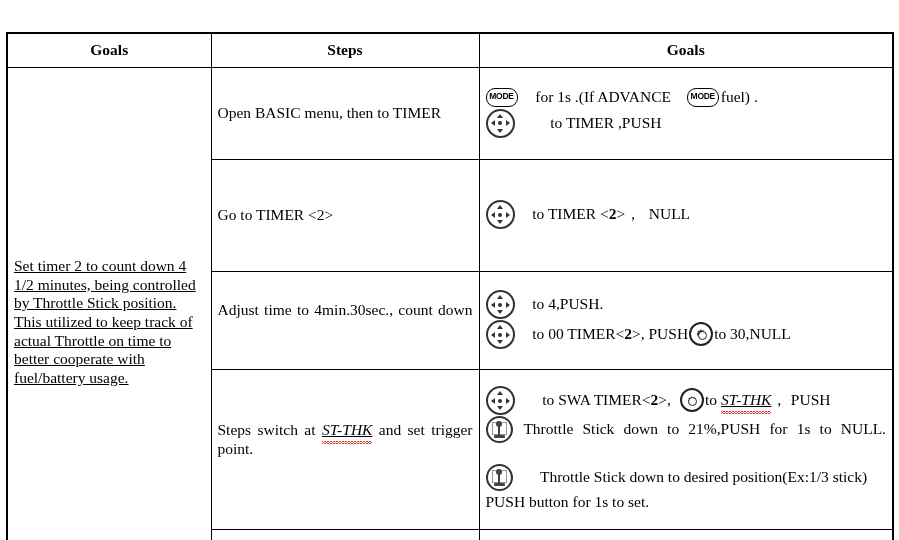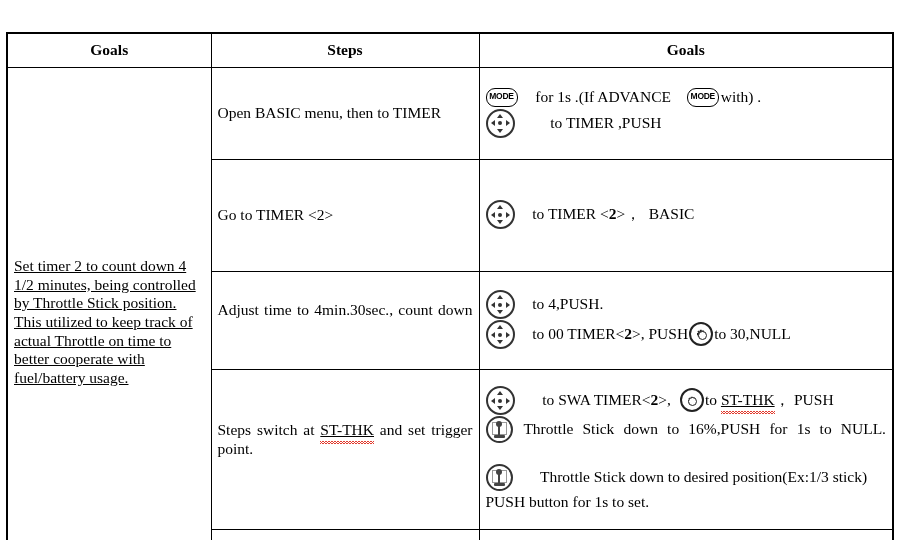--- a/index.html
+++ b/index.html
@@ -64,20 +64,21 @@
   td.inputs .justline{text-align:justify;}
   td.inputs .justline::after{content:"";display:inline-block;width:100%;}
 
   .b{font-weight:bold;}
   .spell{
     text-decoration:underline;
     text-decoration-color:#000;
     text-underline-offset:1px;
     position:relative;
     display:inline-block;
+    font-style:italic;
   }
   .spell::after{
     content:"";
     position:absolute;left:0;right:0;bottom:-4px;height:3px;
     background-image:
       linear-gradient(45deg,transparent 45%,#e23b2e 45%,#e23b2e 55%,transparent 55%),
       linear-gradient(-45deg,transparent 45%,#e23b2e 45%,#e23b2e 55%,transparent 55%);
     background-size:3px 3px;
     background-repeat:repeat-x;
   }
@@ -169,39 +170,39 @@
       </td>
       <td class="steps">
         <span>Open BASIC menu, then to TIMER</span>
       </td>
       <td class="inputs">
         <span class="line">
           <span class="icn ic-mode">MODE</span>
           <span class="sp sp2"></span>
           <span>for 1s .(If ADVANCE</span>
           <span class="sp sp2"></span>
-          <span class="icn ic-mode">MODE</span><span>with) .</span>
+          <span class="icn ic-mode">MODE</span><span>fuel) .</span>
         </span>
         <span class="line">
           <span class="icn ic-dpad"><i class="up"></i><i class="dn"></i><i class="lf"></i><i class="rt"></i><i class="ctr"></i></span>
           <span class="sp sp6"></span>
           <span>to TIMER ,PUSH</span>
         </span>
       </td>
     </tr>
 
     <tr style="height:112px;">
       <td class="steps">
         <span>Go to TIMER &lt;2&gt;</span>
       </td>
       <td class="inputs">
         <span class="line">
           <span class="icn ic-dpad"><i class="up"></i><i class="dn"></i><i class="lf"></i><i class="rt"></i><i class="ctr"></i></span>
           <span class="sp sp2"></span>
-          <span>to TIMER &lt;</span><span class="b">2</span><span>&gt;</span><span>，</span><span class="sp sp2"></span><span>BASIC</span>
+          <span>to TIMER &lt;</span><span class="b">2</span><span>&gt;</span><span>，</span><span class="sp sp2"></span><span>NULL</span>
         </span>
       </td>
     </tr>
 
     <tr style="height:98px;">
       <td class="steps">
         <span class="just">Adjust time to 4min.30sec., count down</span>
       </td>
       <td class="inputs">
         <span class="line">
@@ -222,21 +223,21 @@
         <span class="just"><span>Steps switch at </span><span class="spell">ST-THK</span><span> and set trigger point.</span></span>
       </td>
       <td class="inputs">
         <span class="line">
           <span class="icn ic-dpad"><i class="up"></i><i class="dn"></i><i class="lf"></i><i class="rt"></i><i class="ctr"></i></span>
           <span class="sp sp4"></span>
           <span>to SWA TIMER&lt;</span><span class="b">2</span><span>&gt;,</span><span class="sp sp2"></span><span class="icn ic-dial"><i class="r r1"></i><i class="r r2"></i><i class="r r3"></i><i class="r r4"></i><i class="hub"></i></span><span>to </span><span class="spell">ST-THK</span><span>，  PUSH</span>
         </span>
         <span class="line justline">
           <span class="icn ic-stick"><i class="bk"></i><i class="rod"></i><i class="knob"></i><i class="base"></i></span>
-          <span>Throttle Stick down to 16%,PUSH for 1s to NULL.</span>
+          <span>Throttle Stick down to 21%,PUSH for 1s to NULL.</span>
         </span>
         <span class="line">
           <span class="icn ic-stick"><i class="bk"></i><i class="rod"></i><i class="knob"></i><i class="base"></i></span>
           <span class="sp sp4"></span>
           <span>Throttle Stick down to desired position(Ex:1/3 stick) PUSH button for 1s to set.</span>
         </span>
       </td>
     </tr>
 
     <tr style="height:49px;">

